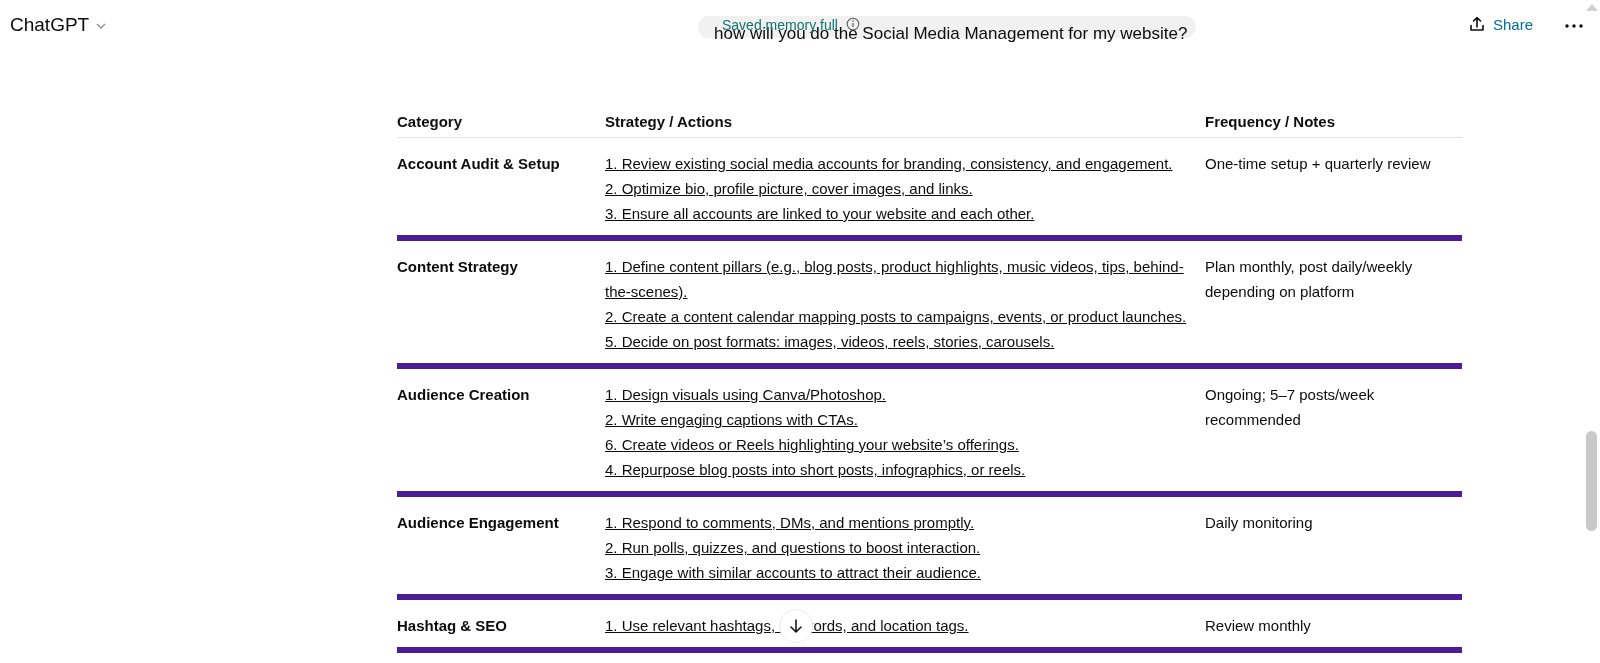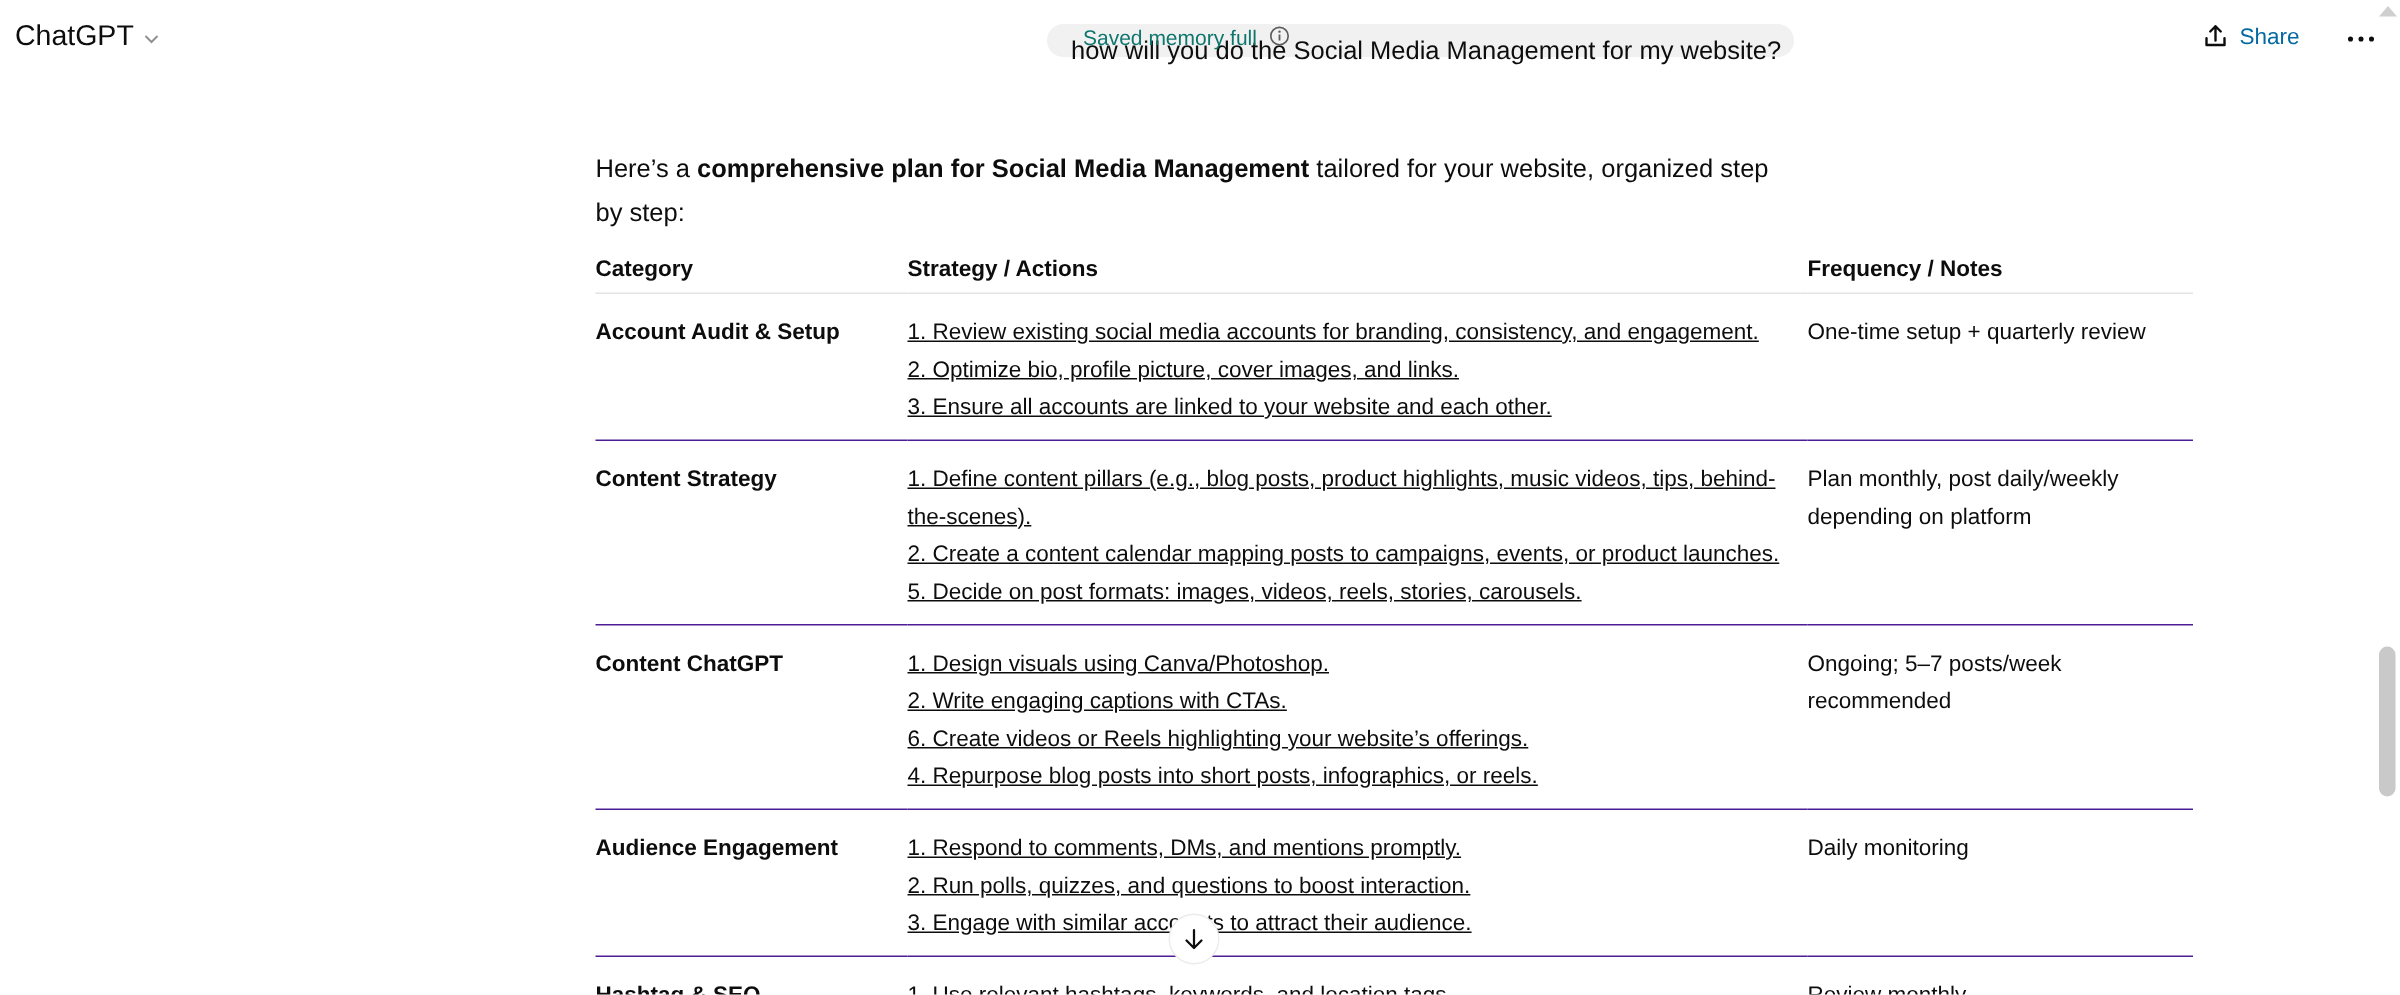--- a/index.html
+++ b/index.html
@@ -19,21 +19,21 @@
   .share-btn { position: absolute; left: 1468px; top: 15px; display: flex; align-items: center; gap: 7px; font-size: 15px; color: #0369a1; cursor: pointer; }
   .share-icon { width: 18px; height: 18px; }
   .more-btn { position: absolute; left: 1562px; top: 16px; width: 24px; height: 20px; cursor: pointer; }
 
   .content { position: absolute; left: 397px; top: 98px; width: 1065px; }
   .intro { font-size: 17px; line-height: 29px; color: #0d0d0d; width: 790px; }
   .intro b { font-weight: 700; }
 
   table.plan { margin-top: 9px; width: 1065px; border-collapse: collapse; font-size: 15px; }
   table.plan th { text-align: left; font-weight: 700; padding: 6px 0 7px 0; border-bottom: 1px solid #e3e3e3; font-size: 15px; }
-  table.plan td { vertical-align: top; padding: 13px 0 9px 0; border-bottom: 1px solid #4c1d95; line-height: 25px; }
+  table.plan td { vertical-align: top; padding: 13px 0 9px 0; border-bottom: 6px solid #4c1d95; line-height: 25px; }
   .col-cat { width: 208px; font-weight: 700; }
   .col-act { width: 600px; padding-right: 18px !important; }
   .col-freq { width: 257px; }
   .action-line { display: block; text-decoration: underline; }
 
   .scroll-down { position: absolute; left: 779px; top: 609px; width: 34px; height: 34px; border-radius: 50%; background: #fff; border: 1px solid #ececec; display: flex; align-items: center; justify-content: center; cursor: pointer; z-index: 4; }
   .scroll-down svg { width: 16px; height: 16px; }
 
   .scrollbar-track { position: absolute; left: 1584px; top: 0; width: 16px; height: 663px; }
   .scrollbar-thumb { position: absolute; left: 1586px; top: 431px; width: 11px; height: 100px; background: #c9c9c9; border-radius: 6px; }
@@ -71,21 +71,20 @@
 <div class="memory-note">
   <span>Saved memory full</span>
   <svg class="info-icon" viewBox="0 0 14 14">
     <circle cx="7" cy="7" r="5.8" fill="none" stroke="#5d5d5d" stroke-width="1.1"></circle>
     <line x1="7" y1="6" x2="7" y2="10" stroke="#5d5d5d" stroke-width="1.2"></line>
     <circle cx="7" cy="4.1" r="0.8" fill="#5d5d5d"></circle>
   </svg>
 </div>
 
 <div class="content">
-  <p class="intro"><span>Here’s a </span><b>comprehensive plan for Social Media Management</b><span> tailored for your website, organized step by step:</span></p>
 
   <table class="plan">
     <thead>
       <tr>
         <th class="col-cat">Category</th>
         <th class="col-act">Strategy / Actions</th>
         <th class="col-freq">Frequency / Notes</th>
       </tr>
     </thead>
     <tbody>
@@ -101,21 +100,21 @@
       <tr>
         <td class="col-cat">Content Strategy</td>
         <td class="col-act">
           <span class="action-line">1. Define content pillars (e.g., blog posts, product highlights, music videos, tips, behind-the-scenes).</span>
           <span class="action-line">2. Create a content calendar mapping posts to campaigns, events, or product launches.</span>
           <span class="action-line">5. Decide on post formats: images, videos, reels, stories, carousels.</span>
         </td>
         <td class="col-freq">Plan monthly, post daily/weekly depending on platform</td>
       </tr>
       <tr>
-        <td class="col-cat">Content ChatGPT</td>
+        <td class="col-cat">Audience Creation</td>
         <td class="col-act">
           <span class="action-line">1. Design visuals using Canva/Photoshop.</span>
           <span class="action-line">2. Write engaging captions with CTAs.</span>
           <span class="action-line">6. Create videos or Reels highlighting your website’s offerings.</span>
           <span class="action-line">4. Repurpose blog posts into short posts, infographics, or reels.</span>
         </td>
         <td class="col-freq">Ongoing; 5–7 posts/week recommended</td>
       </tr>
       <tr>
         <td class="col-cat">Audience Engagement</td>

